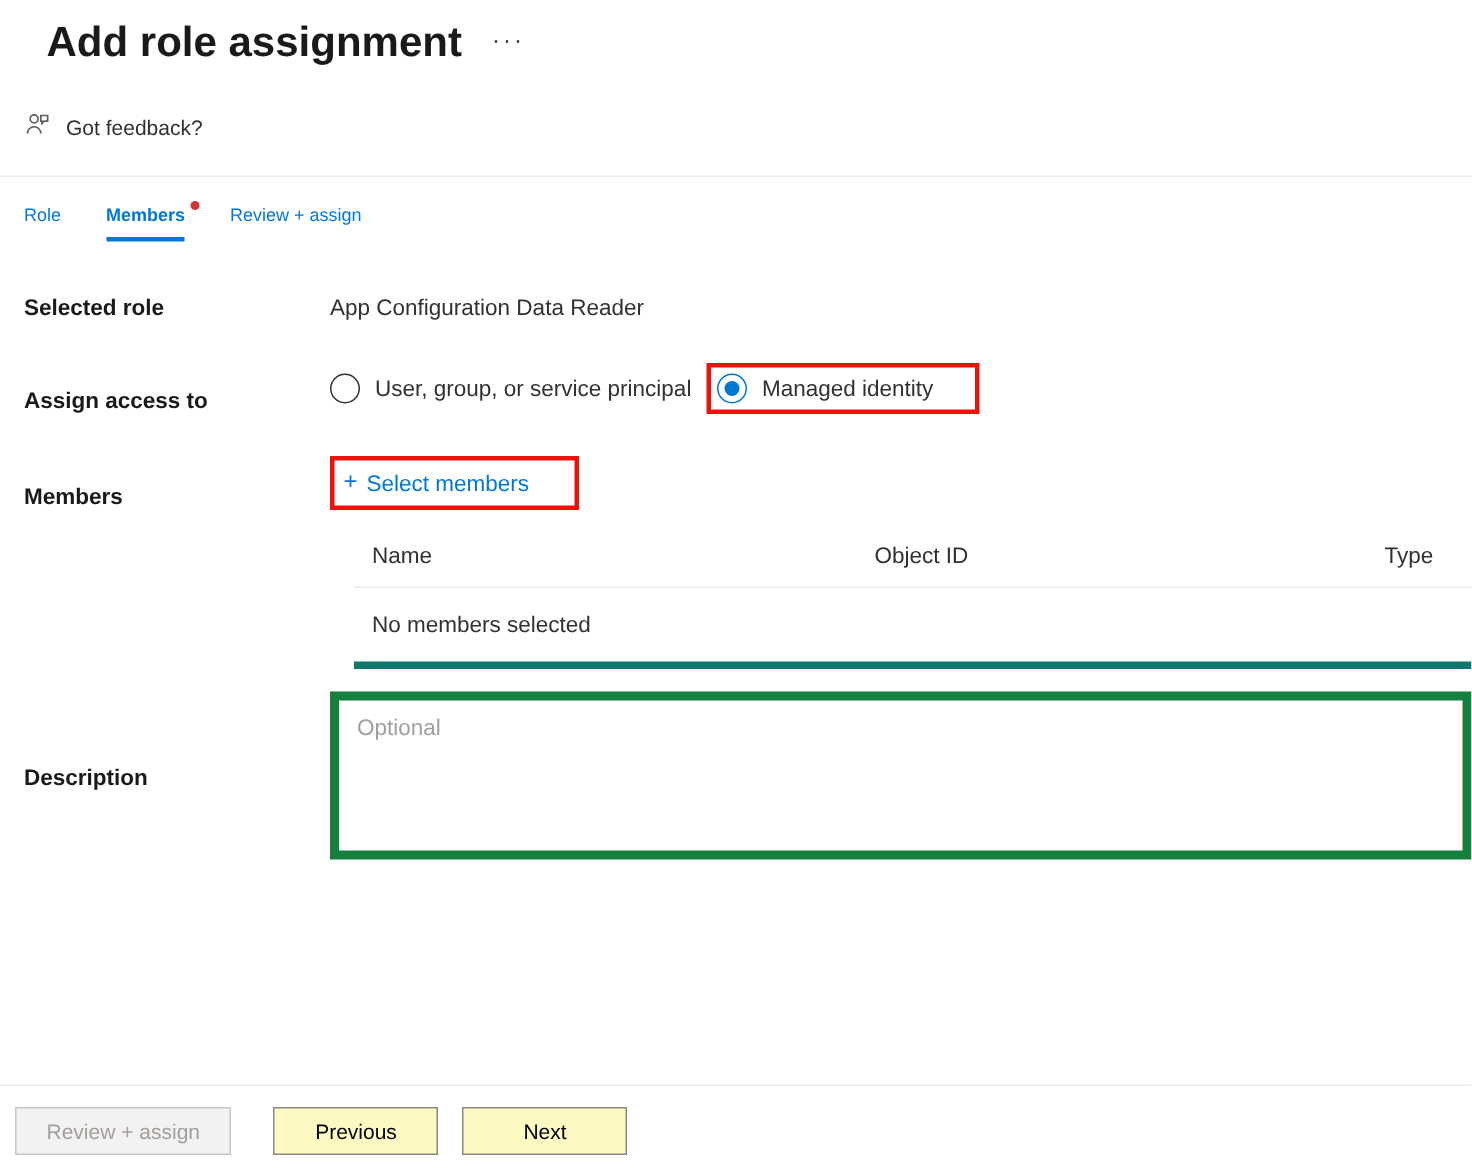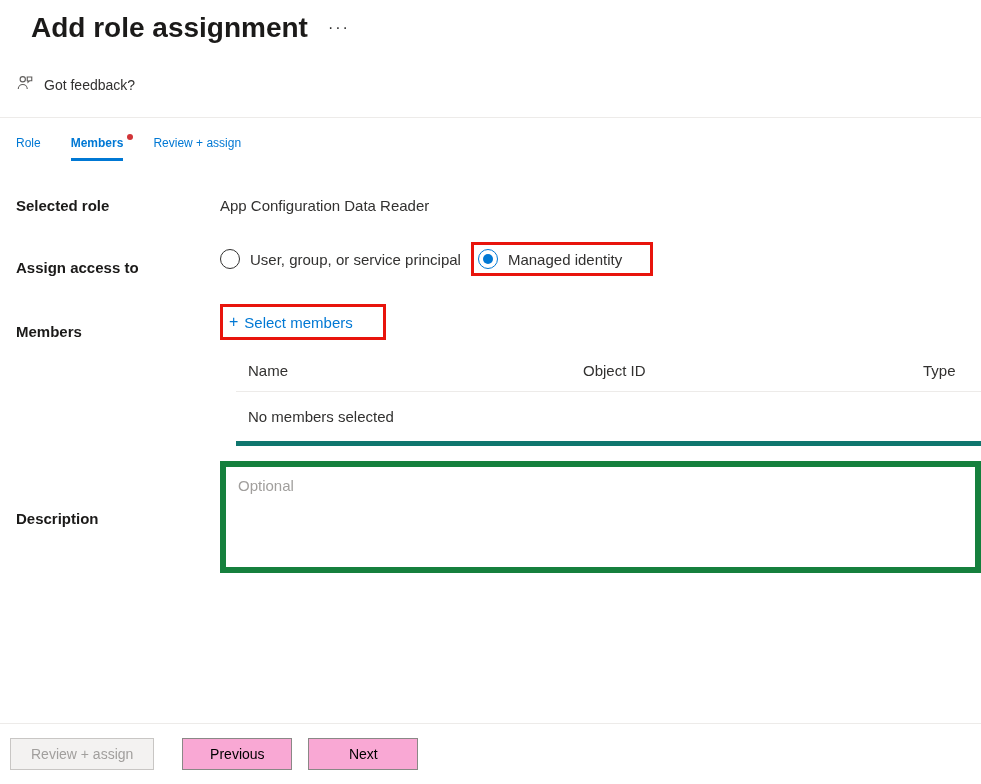--- a/index.html
+++ b/index.html
@@ -191,21 +191,21 @@
       border-top: 1px solid #edebe9;
       padding: 14px 10px;
       display: flex;
       gap: 28px;
       align-items: center;
     }
     .btn {
       height: 32px;
       padding: 0 20px;
       border: 1px solid #8a8886;
-      background: #f9a8d4;
+      background: #fef9c3;
       font-size: 14px;
       font-family: inherit;
       cursor: pointer;
       min-width: 110px;
     }
     .btn.disabled {
       background: #f3f2f1;
       color: #a19f9d;
       border-color: #c8c6c4;
       cursor: not-allowed;

